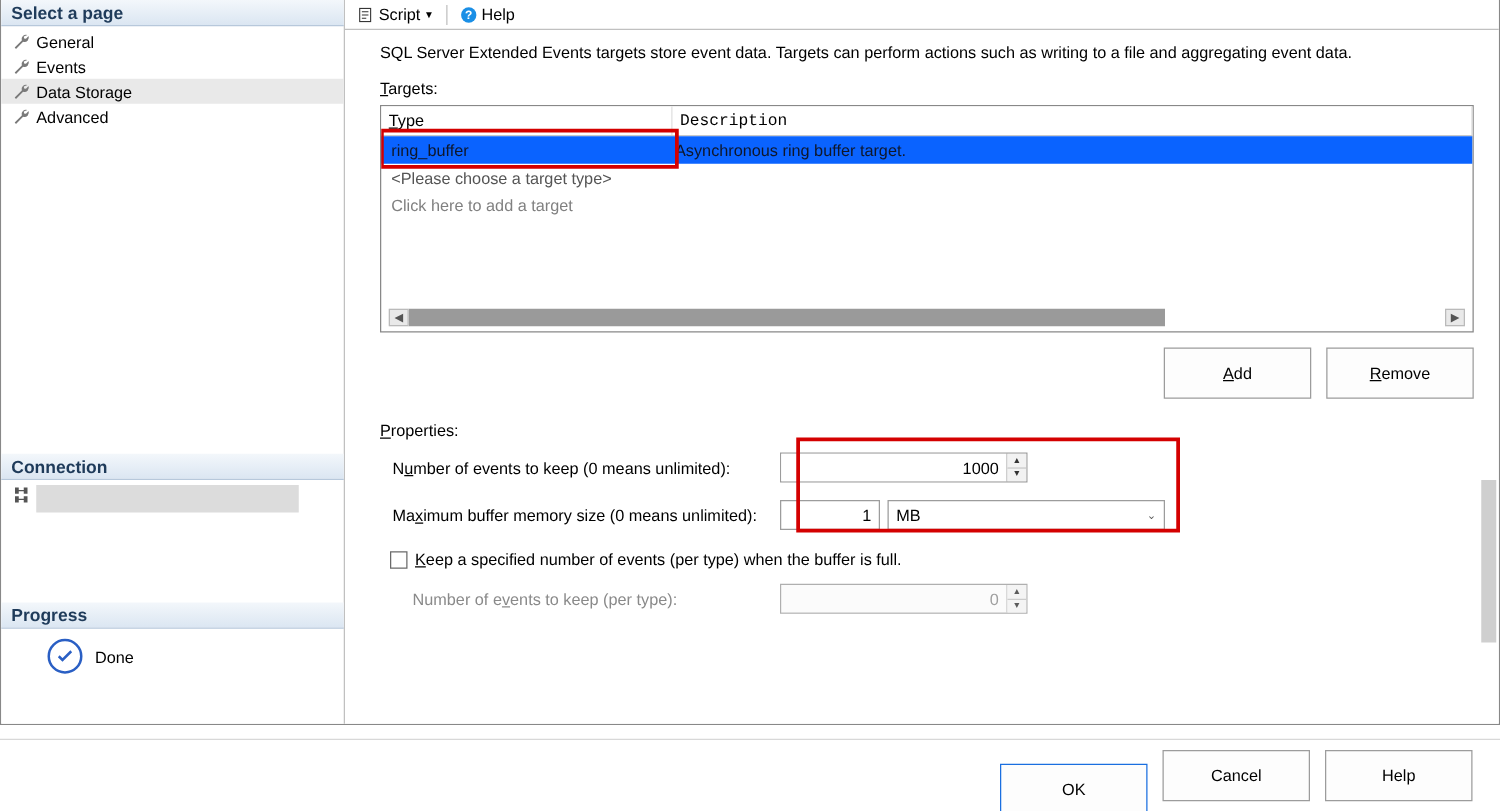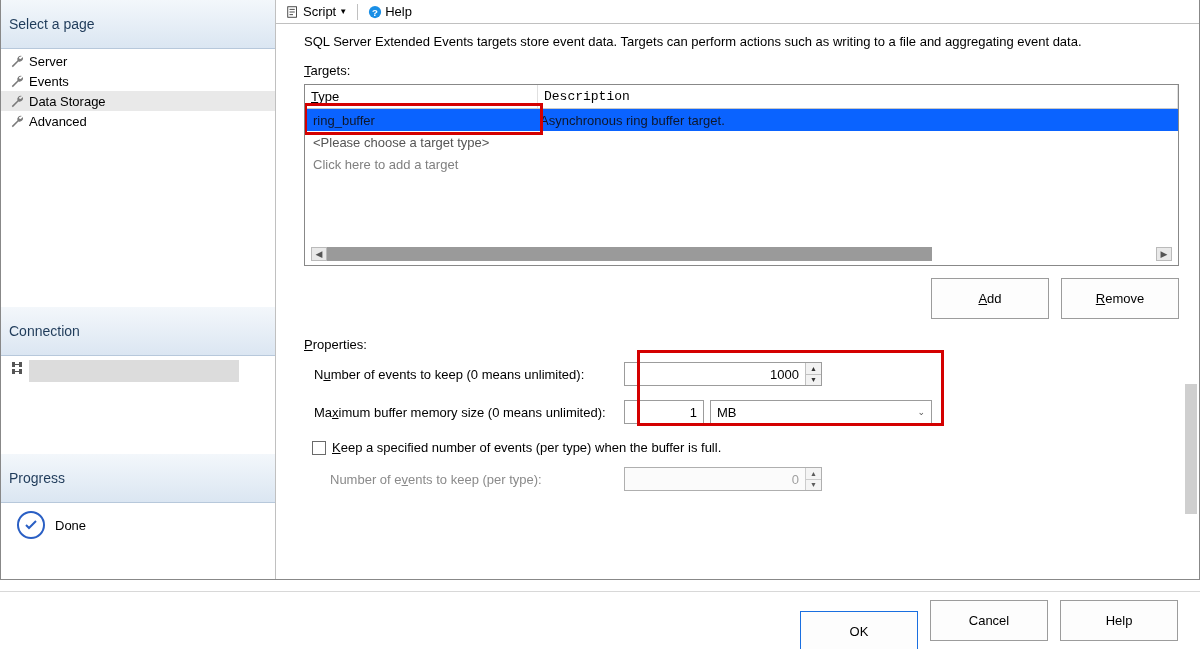--- a/index.html
+++ b/index.html
@@ -25,22 +25,22 @@
   .sidebar {
     width: 275px;
     border-right: 1px solid #c0c0c0;
     display: flex;
     flex-direction: column;
     background: #fff;
   }
   .section-header {
     background: linear-gradient(to bottom, #f3f7fb, #dbe6f2);
     border-bottom: 1px solid #b7c8db;
-    padding: 16px 8px;
-    font-weight: normal;
+    padding: 2px 8px;
+    font-weight: bold;
     font-size: 14px;
     color: #1f3b5a;
   }
   .nav-list { padding: 2px 0; }
   .nav-item {
     display: flex;
     align-items: center;
     padding: 2px 8px;
     cursor: pointer;
   }
@@ -64,20 +64,21 @@
   .conn-info {
     background:#dcdcdc;
     height:22px;
     width:210px;
   }
   .progress-box {
     padding: 8px 10px 10px 16px;
     display:flex;
     align-items:center;
     gap:10px;
+    margin-left:21px;
   }
   .check-circle {
     width:28px;height:28px;
     border:2px solid #2a5fc4;
     border-radius:50%;
     display:flex;align-items:center;justify-content:center;
     color:#2a5fc4;
     background:#fff;
   }
   
@@ -264,21 +265,21 @@
 
   <div class="sidebar">
     <div class="section-header">Select a page</div>
     <div class="nav-list">
       <div class="nav-item">
         <span class="wrench-icon">
           <svg width="14" height="14" viewBox="0 0 16 16">
               <path fill="#7a7a7a" d="M13.7 2.3a4 4 0 0 0-5.2 5L2 13.8 3.2 15l6.5-6.5a4 4 0 0 0 5-5.2l-2.4 2.4-1.7-.3-.3-1.7z"></path>
             </svg>
         </span>
-        <span>Server</span>
+        <span>General</span>
       </div>
       <div class="nav-item">
         <span class="wrench-icon">
           <svg width="14" height="14" viewBox="0 0 16 16">
               <path fill="#7a7a7a" d="M13.7 2.3a4 4 0 0 0-5.2 5L2 13.8 3.2 15l6.5-6.5a4 4 0 0 0 5-5.2l-2.4 2.4-1.7-.3-.3-1.7z"></path>
             </svg>
         </span>
         <span>Events</span>
       </div>
       <div class="nav-item selected">

